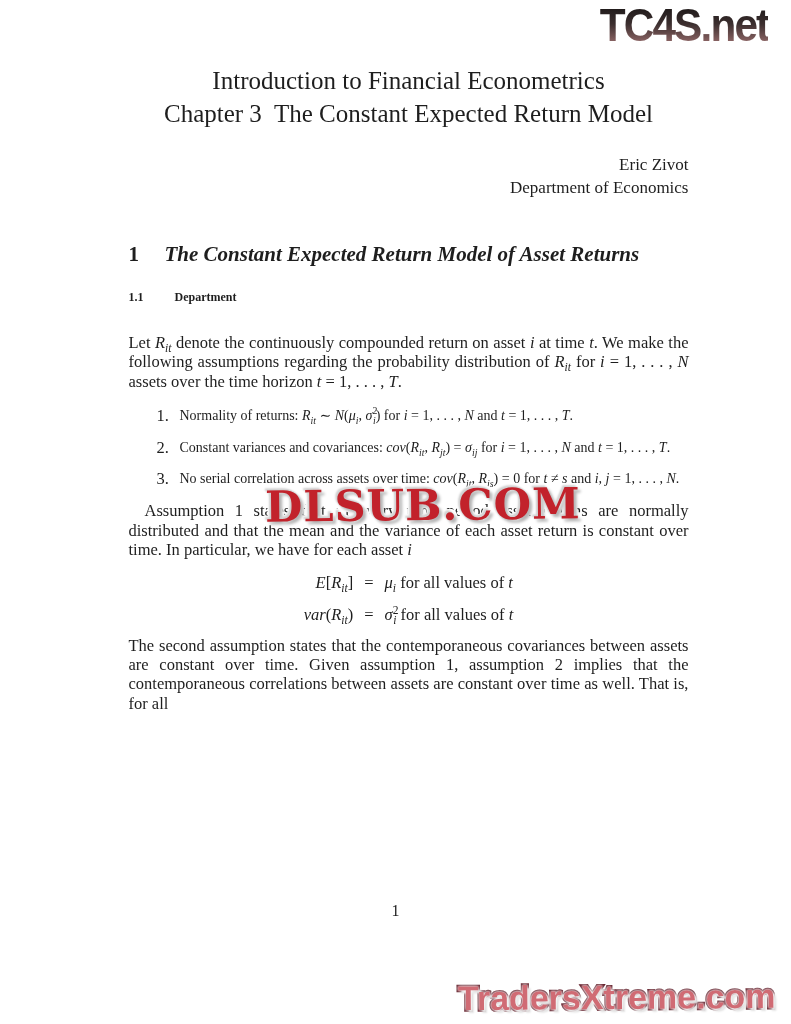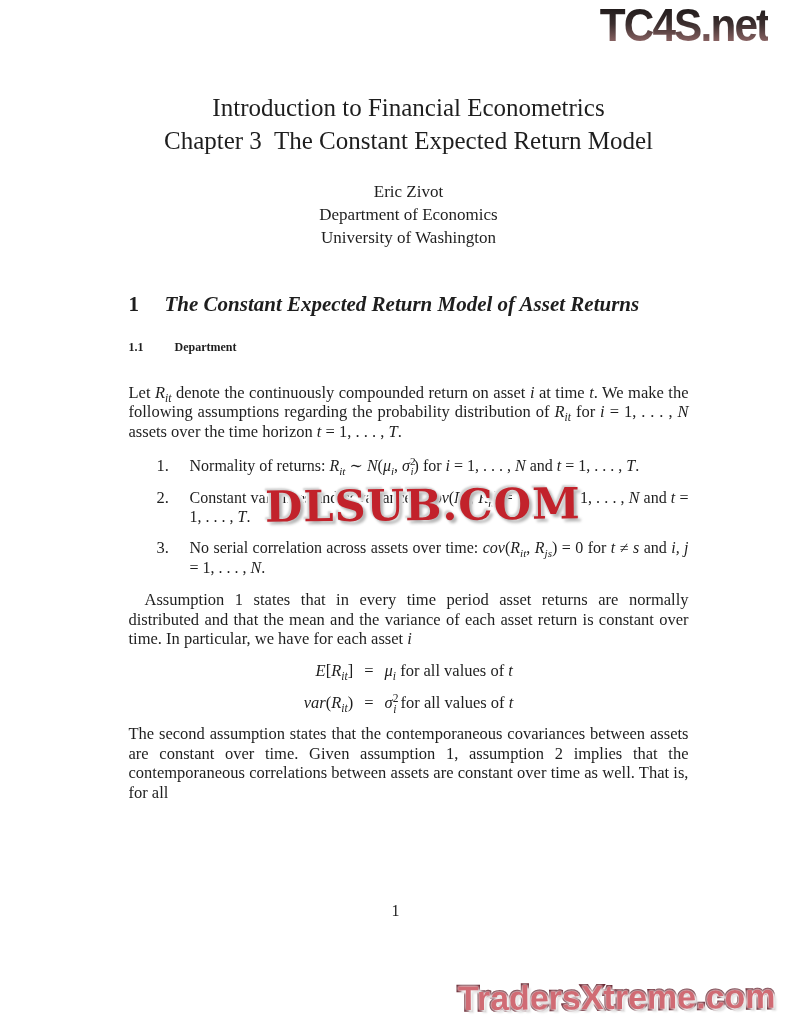--- a/index.html
+++ b/index.html
@@ -33,23 +33,23 @@
     position:absolute; right:3px; top:979px;
     font-family:"Liberation Sans","DejaVu Sans",sans-serif; font-weight:700;
     font-size:34px; line-height:1.1; white-space:nowrap;
     color:#d06b74;
     -webkit-text-stroke:3.5px #5d1622; paint-order:stroke fill;
     text-shadow:0 0 2px #ffffff, 0 0 4px #ffffff, 3px 3px 2px #e2e2e2;
     transform:rotate(-0.4deg);
   }
 
   
-  .title-block { padding-top:91px; text-align:center; }
+  .title-block { padding-top:64px; text-align:center; }
   .doc-title { font-size:25px; line-height:33px; font-weight:400; }
-  .author-block { margin-top:23px; text-align:center; font-size:17px; line-height:23px; }
+  .author-block { margin-top:23px; text-align:right; font-size:17px; line-height:23px; }
   .date-block { margin-top:14px; text-align:center; font-size:17px; line-height:19px; }
 
   
   .section-heading { margin-top:41px; display:flex; font-weight:700; font-size:21px; line-height:29px; }
   .section-number { width:36px; flex:none; }
   .section-title { max-width:500px;font-style:italic; }
   .subsection-heading { margin-top:17px; display:flex; font-weight:700; font-size:12px; line-height:22px; }
   .subsection-number { width:46px; flex:none; }
 
   
@@ -57,21 +57,21 @@
   .p1 { margin-top:25px; }
   .p2 { margin-top:13px; text-indent:16px; }
   .p3 { margin-top:11px; }
   i { font-style:italic; }
   sub, sup { font-size:70%; line-height:0; }
   .tuck { margin-left:-0.45em; }
 
   .assumption-list { margin-top:15px; }
   .list-item { display:flex; margin-bottom:12px; }
   .item-number { width:23px; margin-left:28px; flex:none; font-size:16.5px; line-height:19.4px; }
-  .item-text { flex:1; text-align:justify; font-size:16px; line-height:19.4px;margin-left:10px; }
+  .item-text { flex:1; text-align:justify; font-size:14px; line-height:19.4px; }
 
   .equations {
     margin-top:12px; display:grid; grid-template-columns:auto auto auto;
     justify-content:center; column-gap:13px; row-gap:3px;
     font-size:16.5px; line-height:21px;gap:11px;
   }
   .eq-lhs { text-align:right; }
   .eq-rel { text-align:center; }
   .eq-rhs { text-align:left; }
 
@@ -87,21 +87,20 @@
   <div class="content">
 
     <div class="title-block">
       <div class="doc-title">Introduction to Financial Econometrics</div>
       <div class="doc-title">Chapter 3&nbsp; The Constant Expected Return Model</div>
     </div>
 
     <div class="author-block">
       <div>Eric Zivot</div>
       <div>Department of Economics</div>
-      <div>University of Washington</div>
     </div>
 
 
     <div class="section-heading">
       <span class="section-number">1</span>
       <span class="section-title">The Constant Expected Return Model of Asset Returns</span>
     </div>
 
     <div class="subsection-heading">
       <span class="subsection-number">1.1</span>

